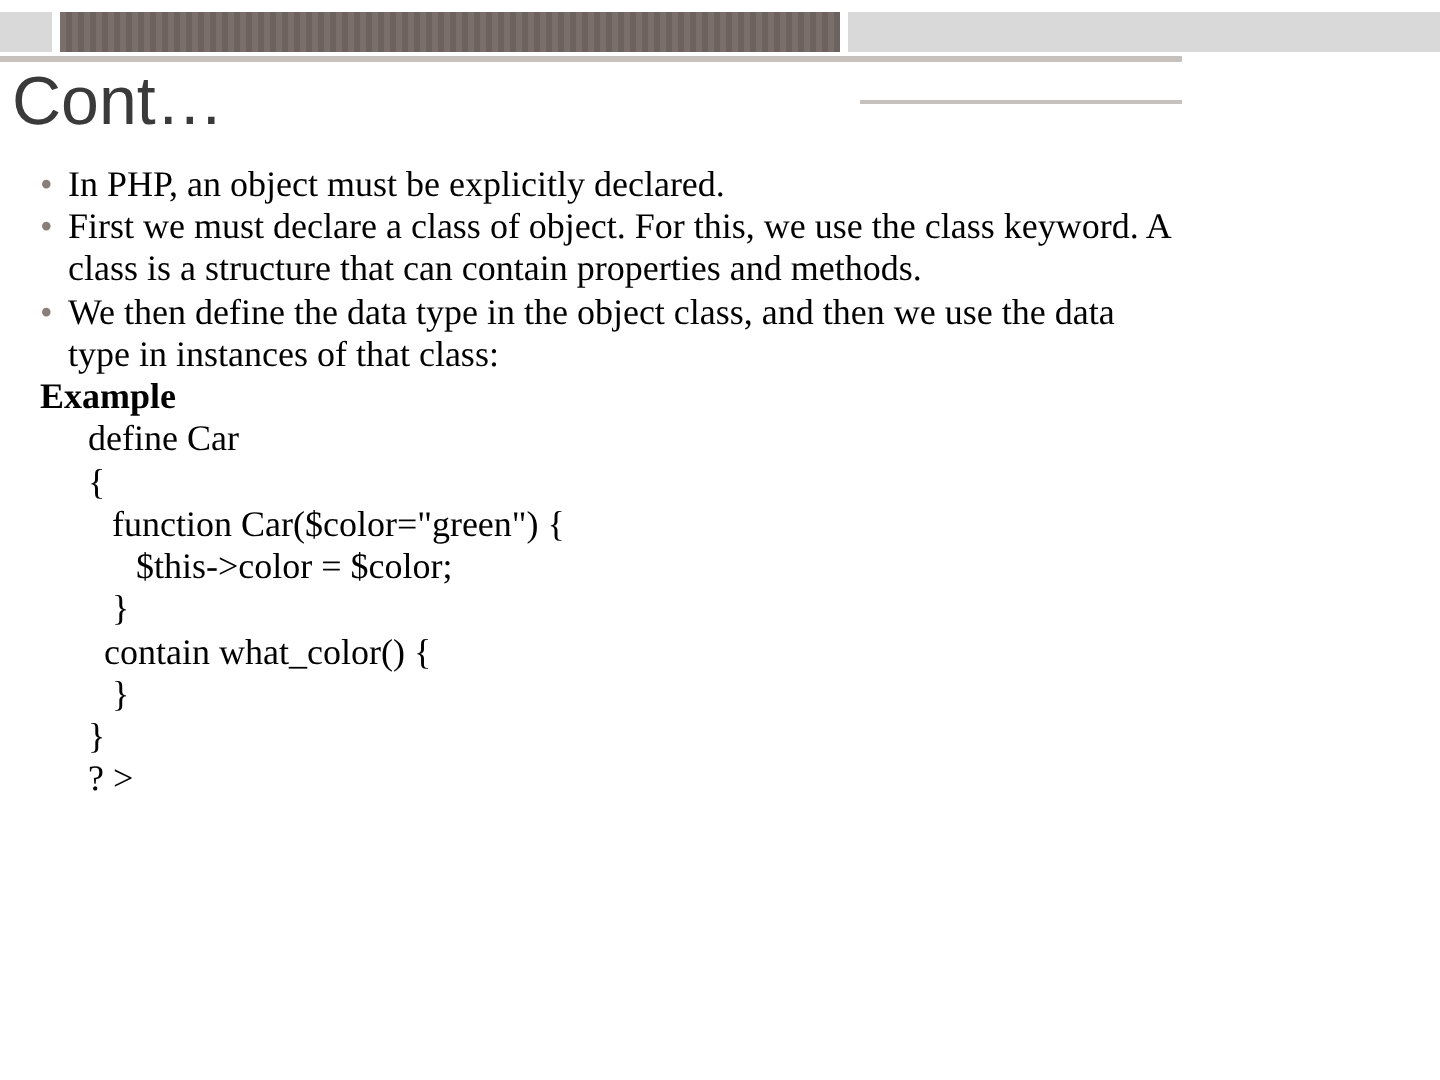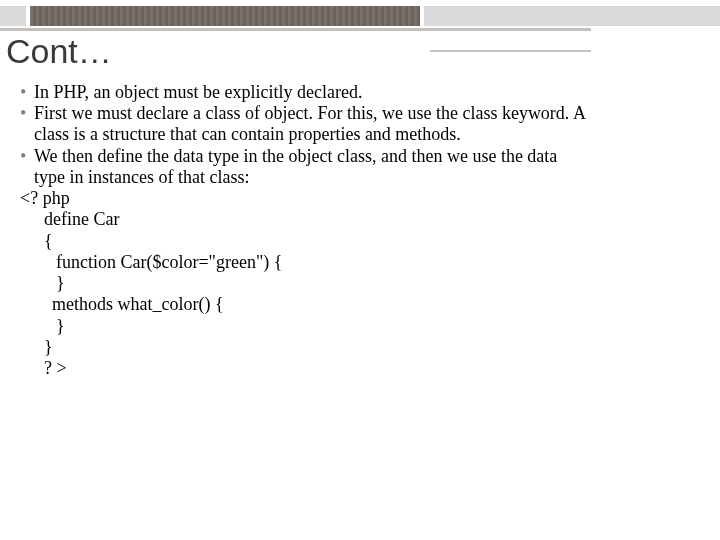--- a/index.html
+++ b/index.html
@@ -114,25 +114,26 @@
     </div>
     <div class="bullet-row">
       <div class="dot">•</div>
       <div class="bt">First we must declare a class of object. For this, we use the class keyword. A class is a structure that can contain properties and methods.</div>
     </div>
     <div class="bullet-row">
       <div class="dot">•</div>
       <div class="bt">We then define the data type in the object class, and then we use the data type in instances of that class:</div>
     </div>
 
+    <div class="plain-line"><b>Example</b></div>
 
-    <div class="plain-line">&lt;? php</div>
     <div class="code-line">define Car</div>
     <div class="code-line">{</div>
     <div class="code-line" style="padding-left:36px">function Car($color="green") {</div>
+    <div class="code-line" style="padding-left:48px">$this-&gt;color = $color;</div>
     <div class="code-line" style="padding-left:36px">}</div>
-    <div class="code-line" style="padding-left:32px">methods what_color() {</div>
+    <div class="code-line" style="padding-left:32px">contain what_color() {</div>
     <div class="code-line" style="padding-left:36px">}</div>
     <div class="code-line">}</div>
     <div class="code-line">? &gt;</div>
   </div>
 
 </div>
 
 </body></html>

